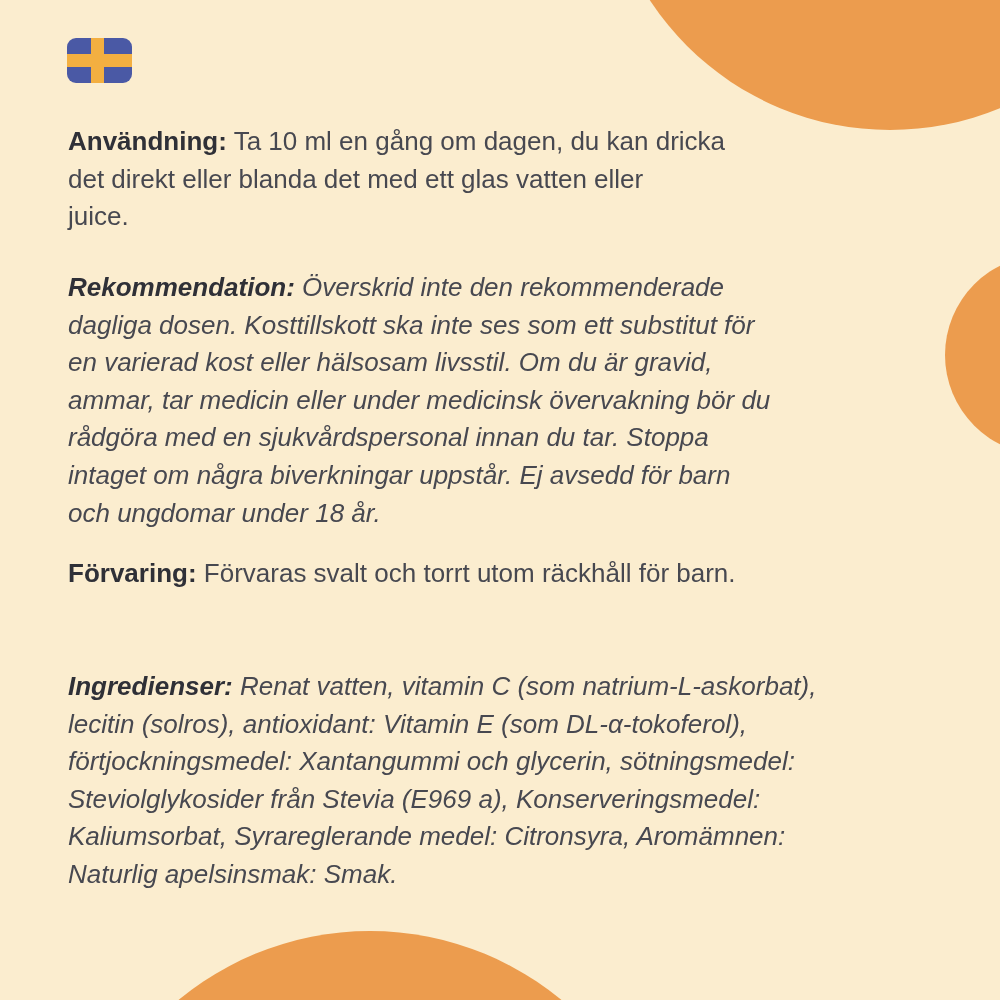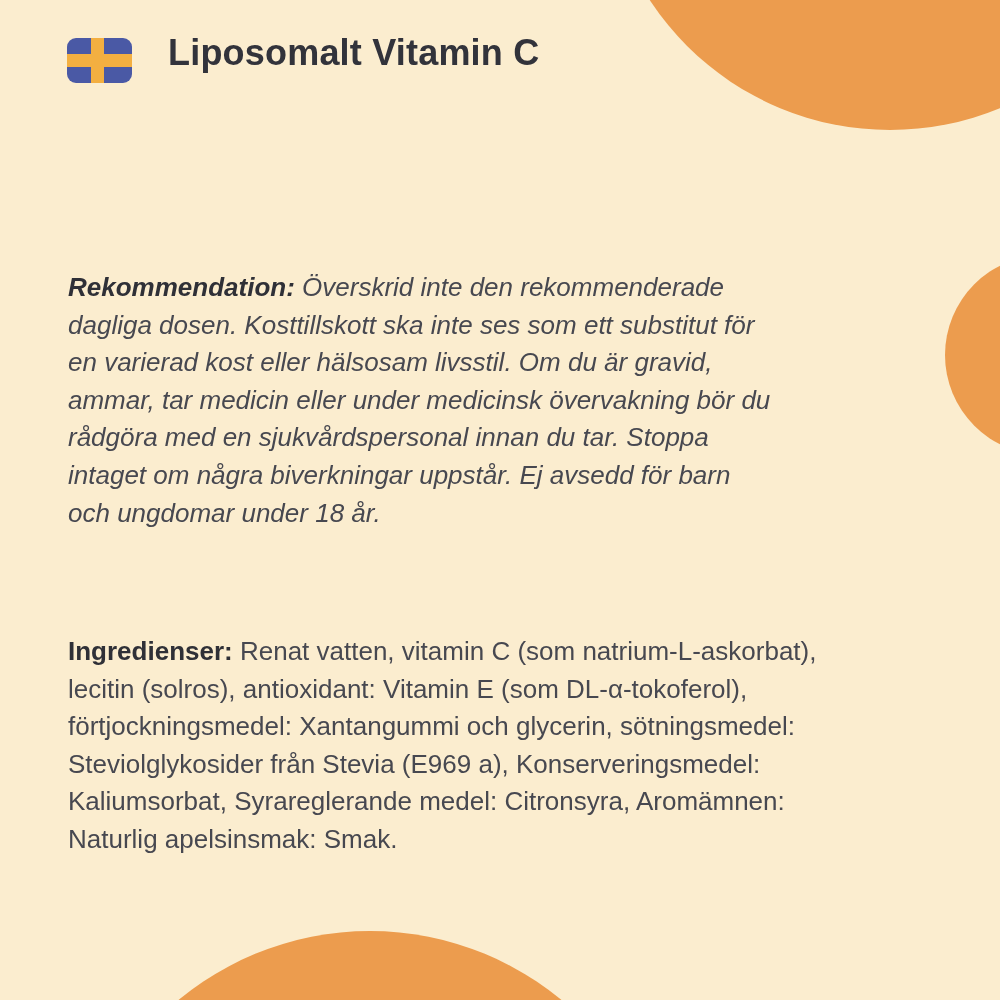--- a/index.html
+++ b/index.html
@@ -29,47 +29,50 @@
   }
   .para{
     position:absolute;left:68px;width:930px;margin:0;
     font-size:26px;line-height:37.6px;color:#474850;
   }
   .para .lead{font-weight:700;color:#2F3037;}
   .para .rest{white-space:pre-line;}
   .p1{top:123px;}
   .p2{top:269px;font-style:italic;}
   .p3{top:555px;}
-  .p4{top:633px;}
+  .p4{top:668px;font-style:italic;}
 </style>
 </head>
 <body>
 
 <div class="canvas">
 
   <div class="circle top-right"></div>
   <div class="circle right-sliver"></div>
   <div class="circle bottom"></div>
 
   <span class="flag">
     <span class="flag-h"></span>
     <span class="flag-v"></span>
   </span>
 
-  <h1>Liposomalt Vitamin C</h1>
 
+  <p class="para p1"><span class="lead">Användning:</span><span class="rest"> Ta 10 ml en gång om dagen, du kan dricka
+det direkt eller blanda det med ett glas vatten eller
+juice.</span></p>
 
   <p class="para p2"><span class="lead">Rekommendation:</span><span class="rest"> Överskrid inte den rekommenderade
 dagliga dosen. Kosttillskott ska inte ses som ett substitut för
 en varierad kost eller hälsosam livsstil. Om du är gravid,
 ammar, tar medicin eller under medicinsk övervakning bör du
 rådgöra med en sjukvårdspersonal innan du tar. Stoppa
 intaget om några biverkningar uppstår. Ej avsedd för barn
 och ungdomar under 18 år.</span></p>
 
+  <p class="para p3"><span class="lead">Förvaring:</span><span class="rest"> Förvaras svalt och torrt utom räckhåll för barn.</span></p>
 
   <p class="para p4"><span class="lead">Ingredienser:</span><span class="rest"> Renat vatten, vitamin C (som natrium-L-askorbat),
 lecitin (solros), antioxidant: Vitamin E (som DL-α-tokoferol),
 förtjockningsmedel: Xantangummi och glycerin, sötningsmedel:
 Steviolglykosider från Stevia (E969 a), Konserveringsmedel:
 Kaliumsorbat, Syrareglerande medel: Citronsyra, Aromämnen:
 Naturlig apelsinsmak: Smak.</span></p>
 
 </div>
 

